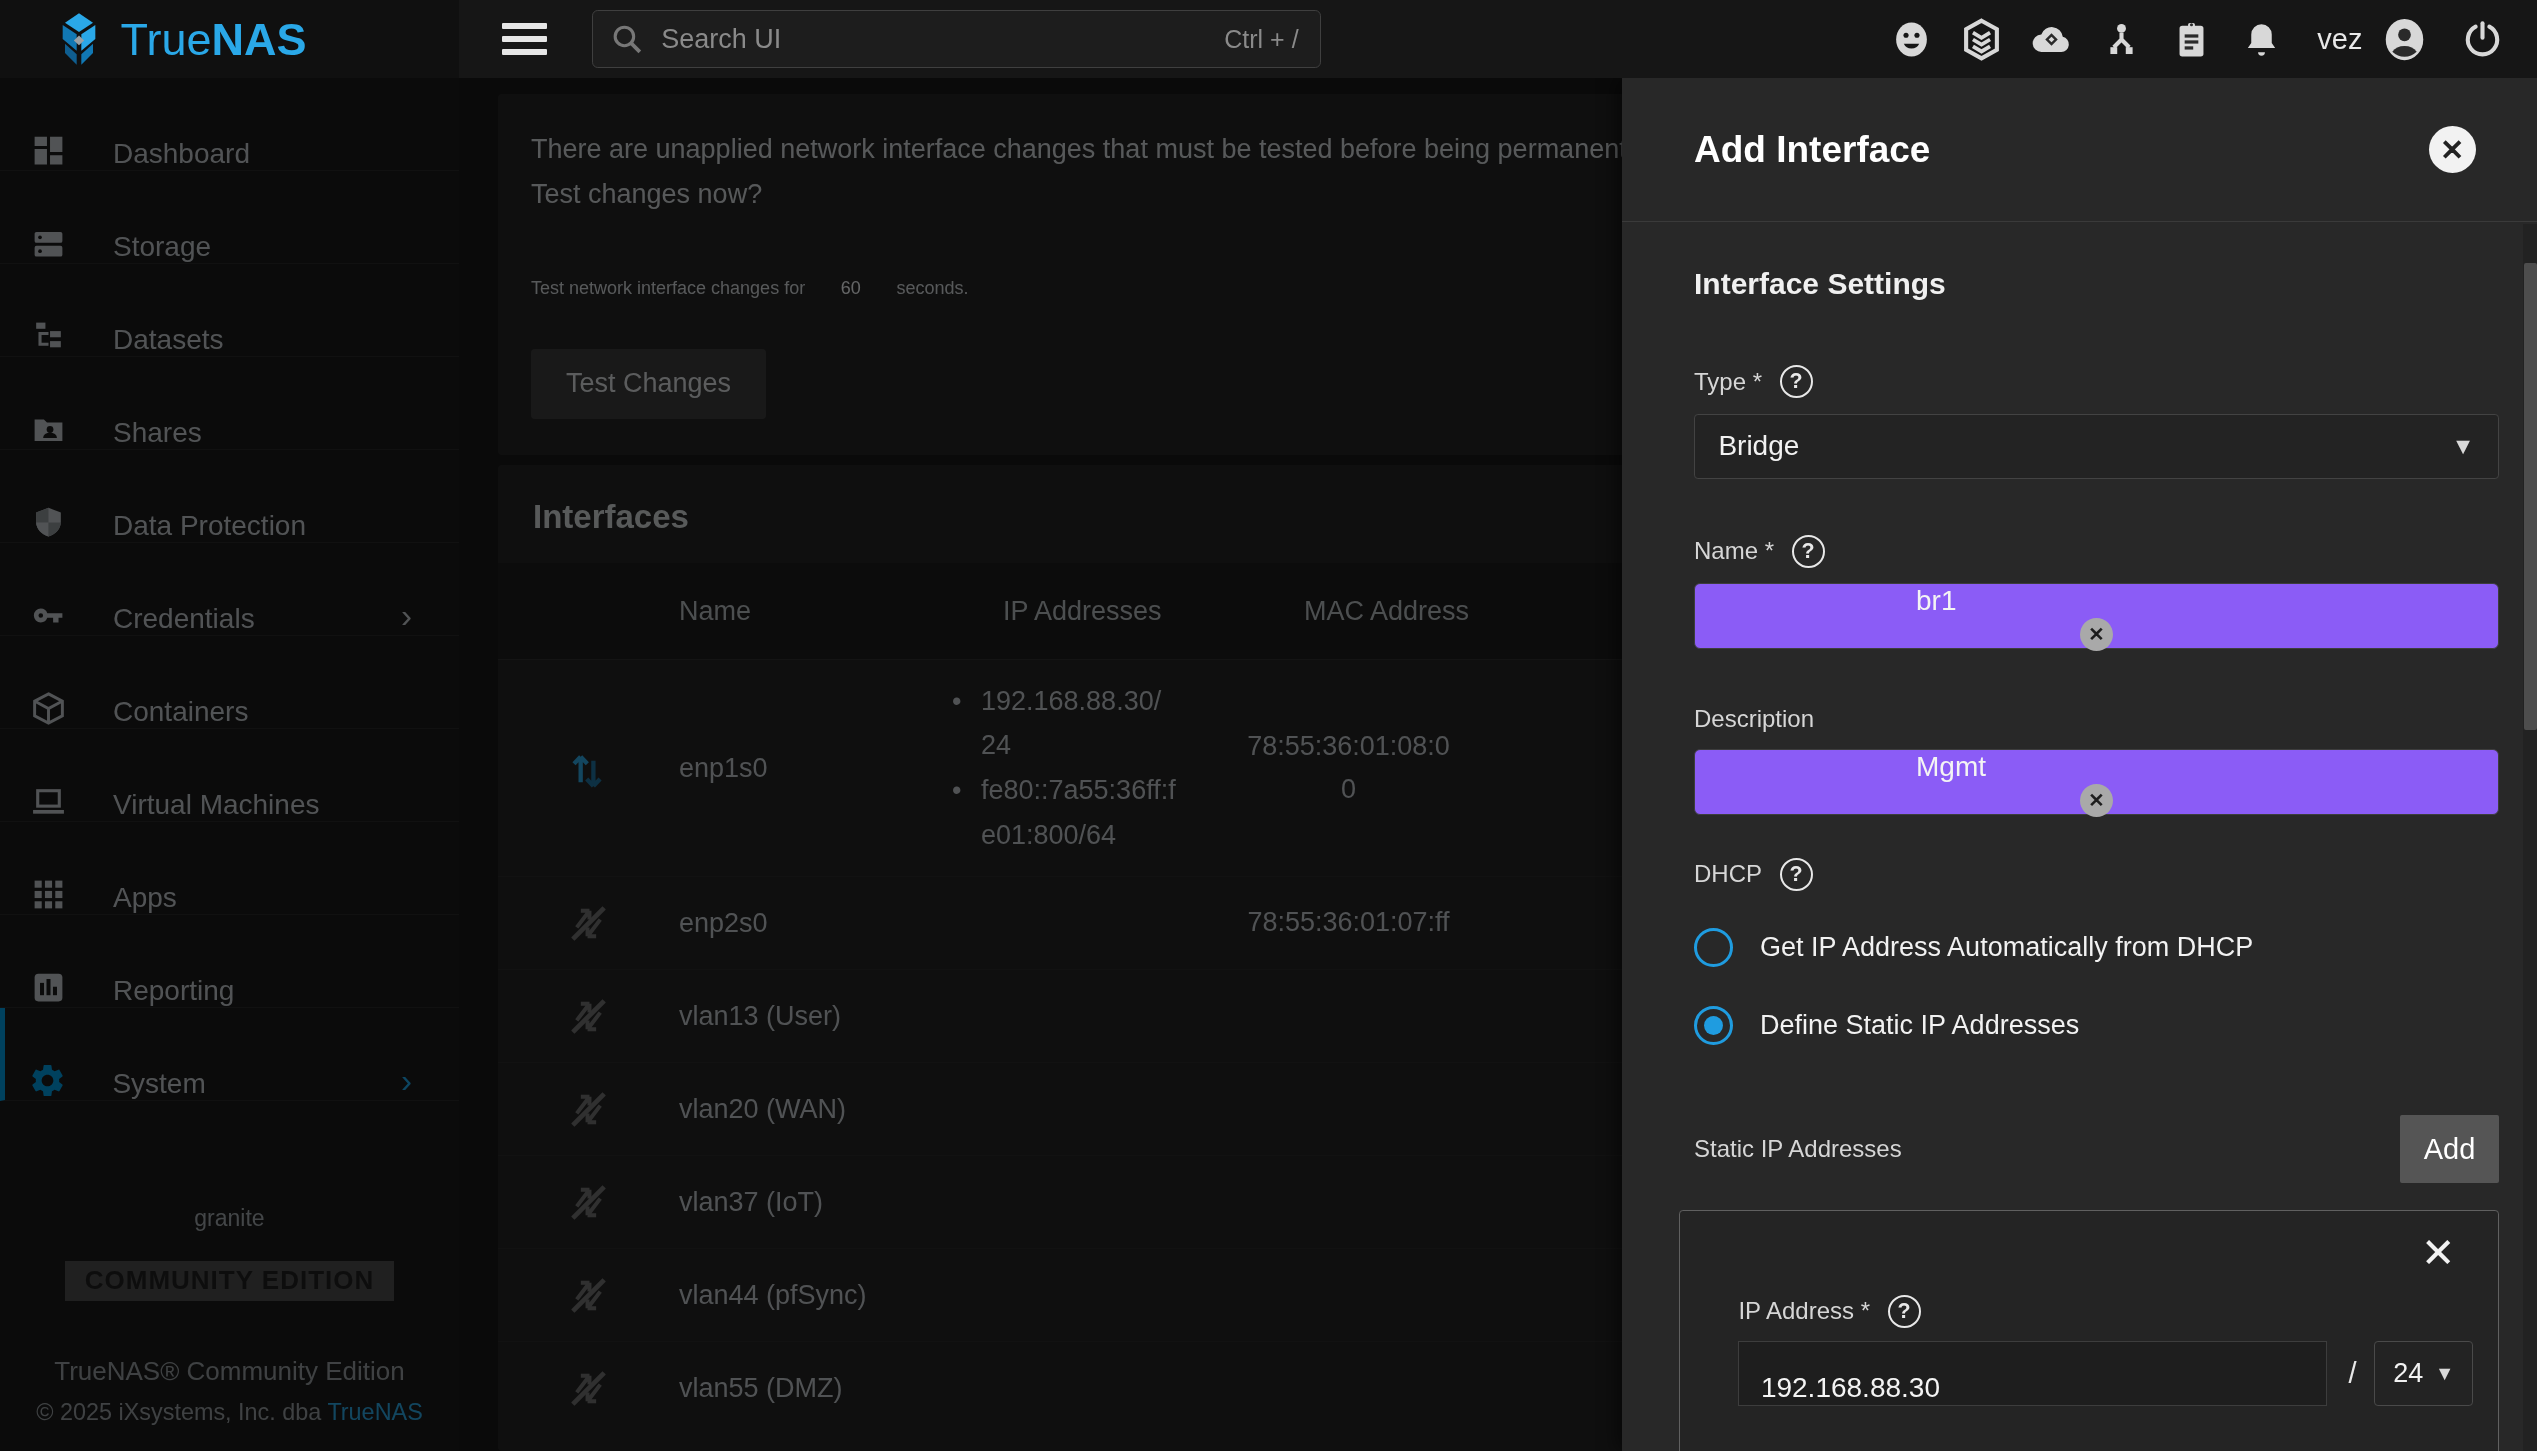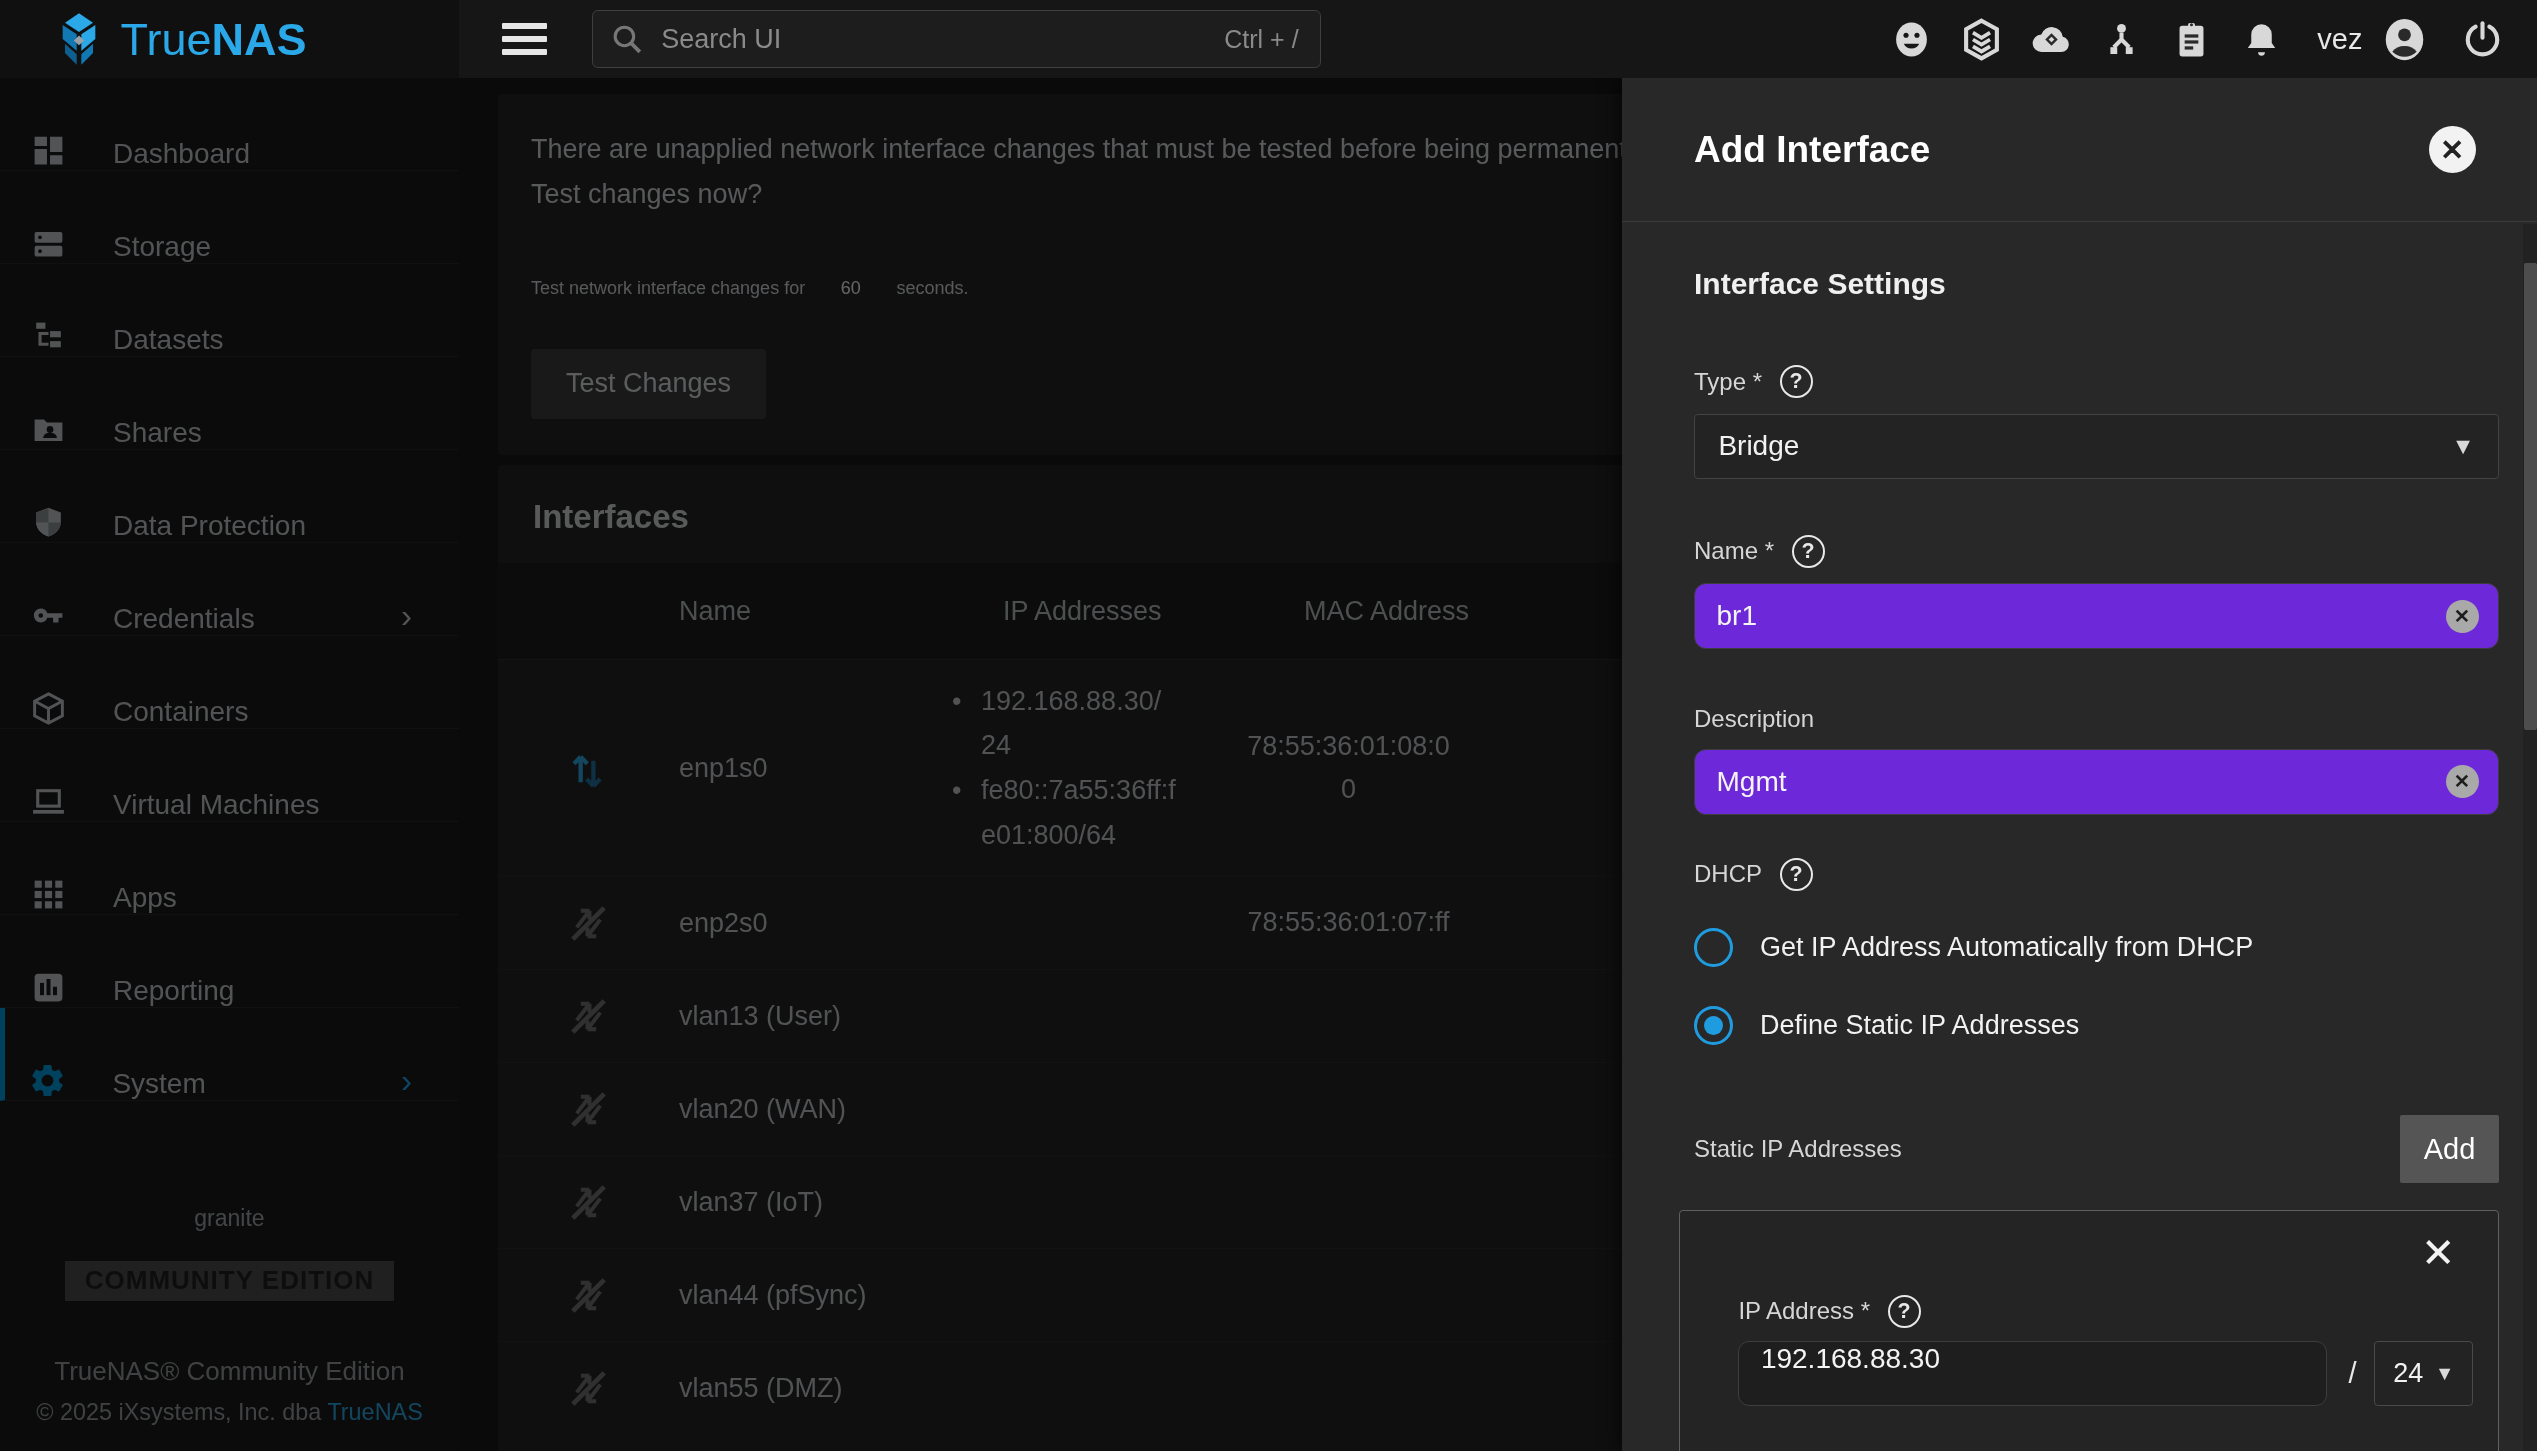--- a/index.html
+++ b/index.html
@@ -79,37 +79,37 @@
   .panel-header{height:144px;display:flex;align-items:center;padding:0 39px 0 72px;border-bottom:1.9px solid #3a3a3a;}
   .panel-title{font-size:37px;font-weight:700;color:#ffffff;}
   .panel-close{margin-left:auto;width:47px;height:47px;border-radius:50%;background:#f2f2f2;color:#222;display:flex;align-items:center;justify-content:center;font-size:29px;font-weight:700;cursor:pointer;margin-right:23.4px;}
   .panel-body{padding:0 39px 0 72px;}
   .section-title{margin-top:45px;font-size:30px;font-weight:700;color:#f0f0f0;}
   .field-label{margin-top:56px;display:flex;align-items:center;font-size:24px;color:#d6d6d6;}
   .field-label.first{margin-top:64px;}
   .help-icon{width:33px;height:33px;border:2.9px solid #e8e8e8;border-radius:50%;color:#e8e8e8;font-size:21.4px;font-weight:700;display:flex;align-items:center;justify-content:center;margin-left:17.5px;cursor:pointer;flex:0 0 33px;}
   .select-box{margin-top:15.6px;height:65px;background:#232323;border:1.9px solid #434343;border-radius:3.9px;display:flex;align-items:center;padding:0 23.4px;font-size:28px;color:#f2f2f2;cursor:pointer;}
   .select-box .caret{margin-left:auto;color:#d9d9d9;font-size:23.4px;}
-  .text-input{margin-top:15.6px;height:66px;background:#6d28d9;border:1.9px solid #3d3d3d;border-radius:12px;display:flex;align-items:center;padding:0 19.5px;}
+  .text-input{margin-top:15.6px;height:66px;background:#8b5cf6;border:1.9px solid #3d3d3d;border-radius:6px;display:flex;align-items:center;padding:0 19.5px;flex-direction:column;}
   .text-input input{flex:1;background:transparent;border:none;outline:none;color:#f4f4f4;font-size:28px;font-family:"Liberation Sans",sans-serif;}
   .clear-icon{width:33px;height:33px;border-radius:50%;background:#a9a9a9;color:#1e1e1e;font-size:19.5px;font-weight:700;display:flex;align-items:center;justify-content:center;cursor:pointer;flex:0 0 33px;}
   .radio-row{margin-top:29px;display:flex;align-items:center;height:55px;cursor:pointer;}
   .radio-row + .radio-row{margin-top:23.4px;}
   .radio-outer{width:39px;height:39px;border:3.9px solid #1f9ce0;border-radius:50%;display:flex;align-items:center;justify-content:center;flex:0 0 39px;}
   .radio-inner{width:19.5px;height:19.5px;border-radius:50%;background:#1f9ce0;display:none;}
   .radio-row.selected .radio-inner{display:block;}
   .radio-label{margin-left:27px;font-size:27px;color:#f2f2f2;}
   .static-row{margin-top:62px;display:flex;align-items:center;}
   .static-label{font-size:24px;color:#d6d6d6;}
   .add-btn{margin-left:auto;width:99px;height:68px;background:#555555;color:#ffffff;border:none;border-radius:1.9px;font-size:29px;font-family:"Liberation Sans",sans-serif;cursor:pointer;}
   .ip-card{margin-top:27px;margin-left:-14.6px;width:820px;height:409px;border:1.9px solid #606060;border-radius:3.9px;background:#242424;padding:21.4px 25px 0 58px;position:relative;}
   .ip-card-close{position:absolute;top:21.4px;right:43px;font-size:41px;color:#f2f2f2;cursor:pointer;line-height:1;}
   .ip-card .field-label{margin-top:62px;}
   .ip-input-row{margin-top:13.6px;display:flex;align-items:center;}
-  .ip-input{width:593px;height:65px;background:#1e1e1e;border:1.9px solid #3d3d3d;border-radius:11px;display:flex;align-items:flex-start;padding:0 19.5px;}
+  .ip-input{width:593px;height:65px;background:#1e1e1e;border:1.9px solid #3d3d3d;border-radius:0;display:flex;align-items:flex-end;padding:0 19.5px;}
   .ip-input input{flex:1;background:transparent;border:none;outline:none;color:#f4f4f4;font-size:28px;font-family:"Liberation Sans",sans-serif;}
   .ip-sep{font-size:29px;color:#e8e8e8;margin:0 17.5px 0 21.4px;}
   .prefix-select{width:100px;height:65px;background:#232323;border:1.9px solid #4a4a4a;border-radius:3.9px;display:flex;align-items:center;justify-content:center;font-size:27px;color:#f2f2f2;cursor:pointer;}
   .prefix-select .caret{margin-left:11.7px;font-size:19.5px;color:#d9d9d9;}
   .panel-scrollbar{position:absolute;top:146px;right:0;width:14.6px;height:1227px;background:#222222;}
   .panel-scroll-thumb{position:absolute;top:39px;right:1px;width:12.7px;height:467px;background:#4d4d4d;border-radius:1.9px;}
 
   svg{display:block;}
 </style>
 </head>

